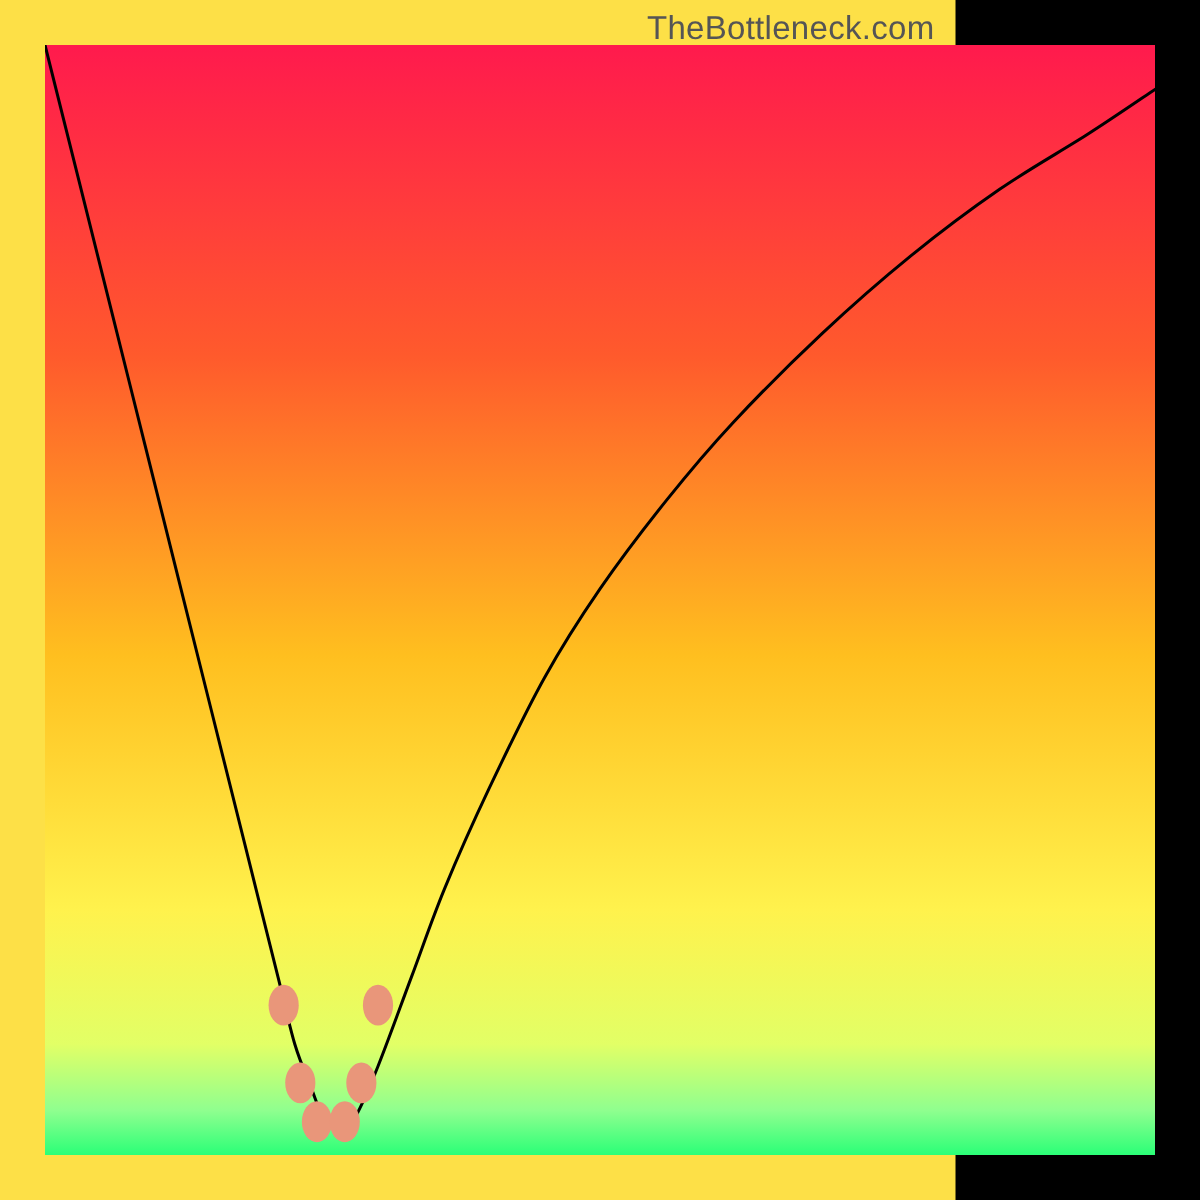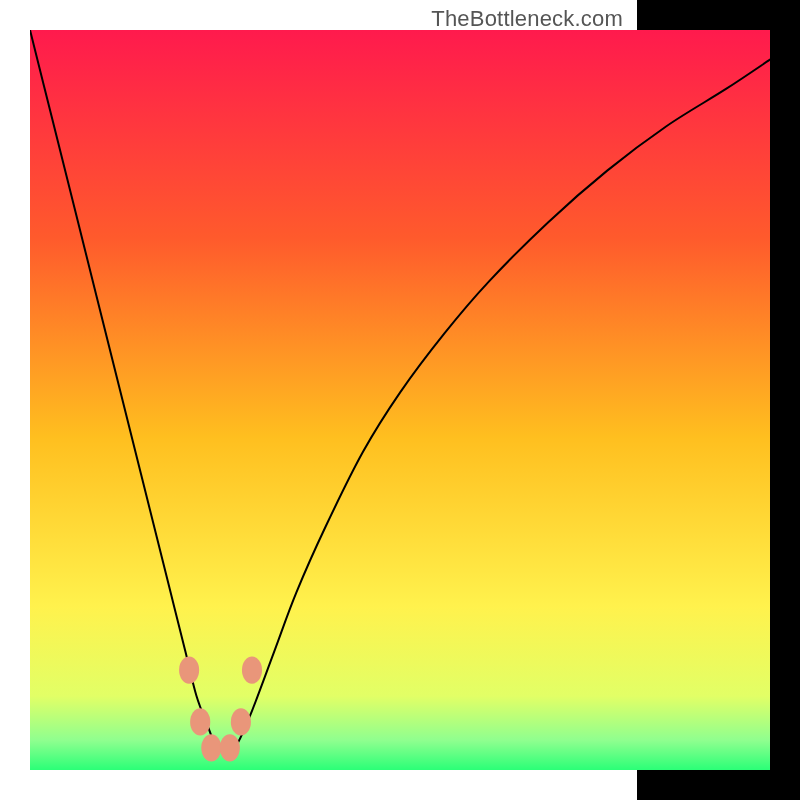--- a/index.html
+++ b/index.html
@@ -9,21 +9,21 @@
     height: 800px;
     overflow: hidden;
     background: #000;
     font-family: Arial, Helvetica, sans-serif;
   }
   .frame {
     position: absolute;
     top: 0; left: 0;
     width: 637px;
     height: 800px;
-    background: #ffffff;
+    background: #fde047;
     box-sizing: border-box;
   }
   .plot-area {
     position: absolute;
     top: 30px;
     left: 30px;
     width: 740px;
     height: 740px;
   }
   .watermark {

